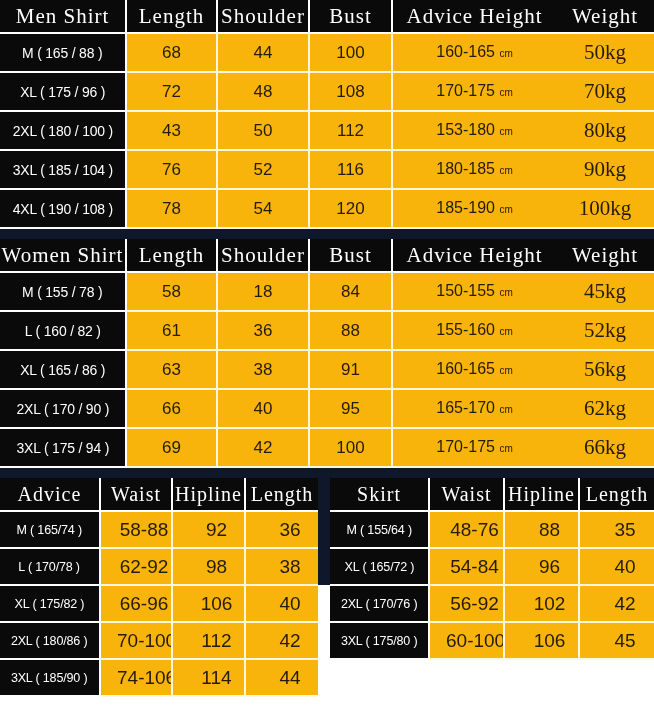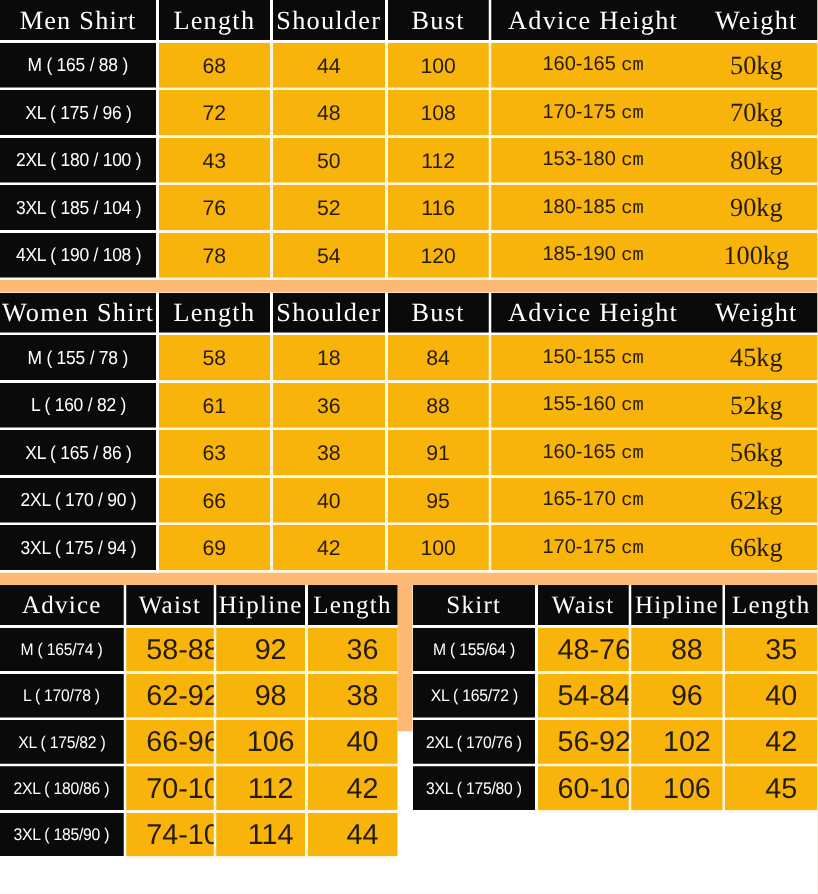--- a/index.html
+++ b/index.html
@@ -9,21 +9,21 @@
   }
   body {
     width: 654px;
     height: 715px;
     font-family: "Liberation Sans", sans-serif;
     overflow: hidden;
   }
   .sheet {
     width: 654px;
     height: 585px;
-    background: #fdba74;
+    background: #0f172a;
     position: relative;
   }
 
   
   .size-table {
     border-collapse: collapse;
     table-layout: fixed;
     background: #ffffff;
     border-spacing: 0;
   }
@@ -82,32 +82,32 @@
     border-right: 2px solid #fff7e0;
   }
   td.val.last { border-right: none; }
 
   
   td.val.adv {
     font-size: 16px;
     border-right: none;
   }
   td.val.adv .cmunit {
-    font-family: Liberation Mono, monospace;
-    font-size: 15px;
+    font-family: Liberation Sans, sans-serif;
+    font-size: 10px;
     margin-top: 32px;
   }
   td.val.wt {
     font-family: "Liberation Serif", serif;
     font-size: 21px;
     border-right: none;
   }
 
   
-  .small-table td.val { font-size: 23px; padding-left: 16px; }
+  .small-table td.val { font-size: 19px; padding-left: 16px; }
   .small-table td.sz { font-size: 13.5px; }
   .small-table .hdr td { font-size: 20px; }
 
   .gap10 { height: 10px; }
 
   .bottom-row {
     display: flex;
     flex-direction: row;
     align-items: flex-start;
   }

